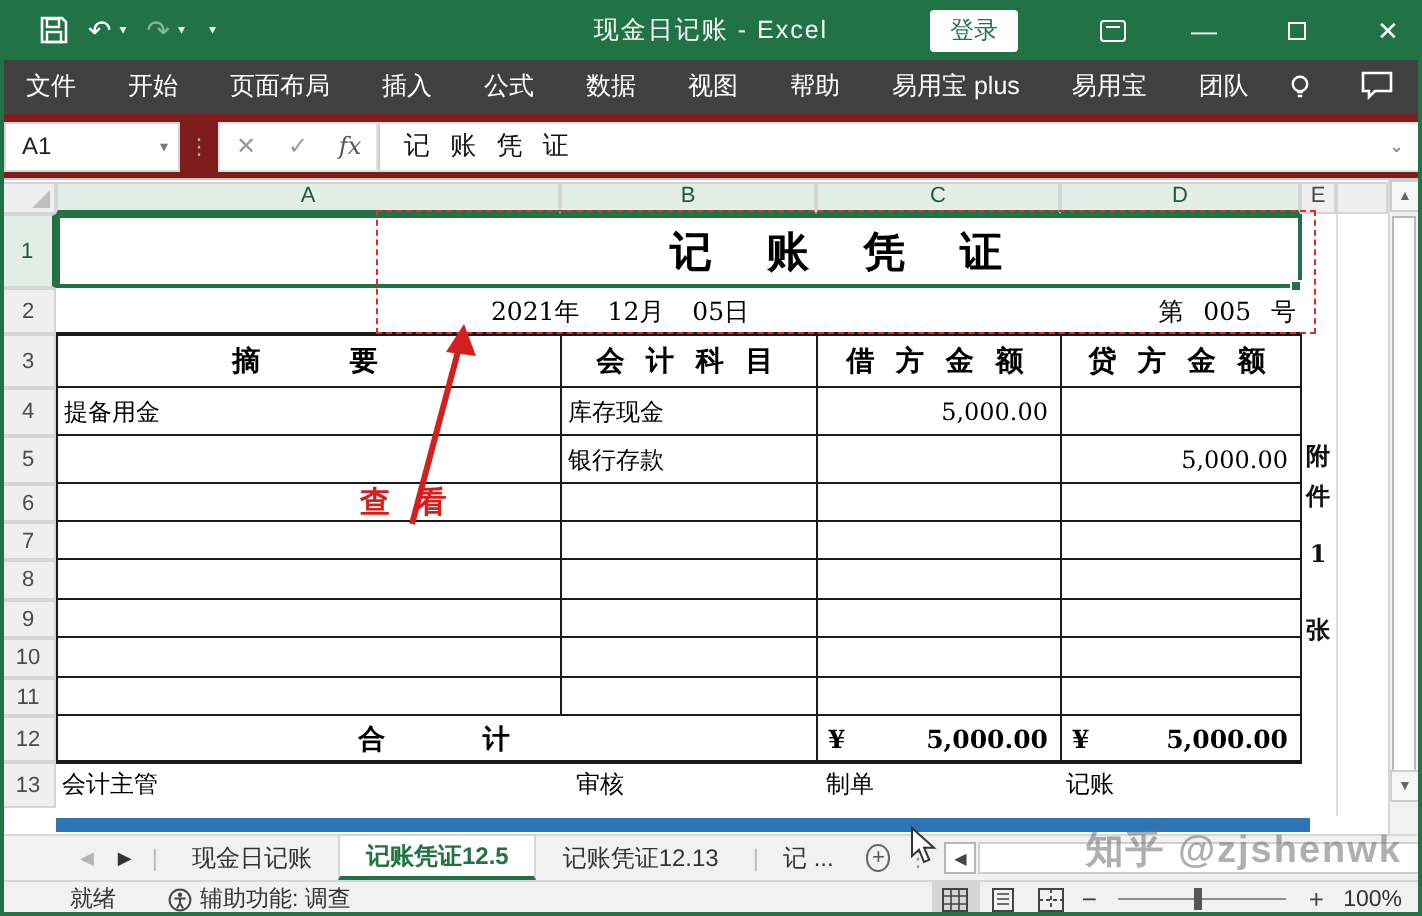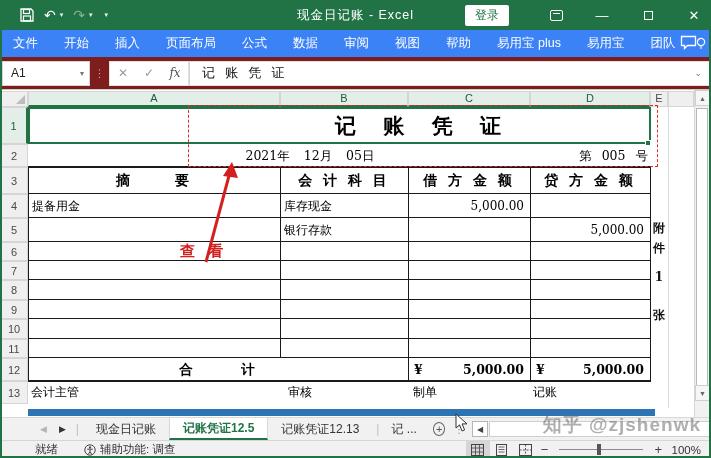--- a/index.html
+++ b/index.html
@@ -15,21 +15,21 @@
   .qat .dd { font-size:7px; margin-left:-6px; opacity:.9; }
   .win-title { position:absolute; left:0; right:0; text-align:center; font-size:12.5px; letter-spacing:1px; pointer-events:none; }
   .tb-right { position:absolute; right:0; top:0; height:30px; display:flex; align-items:center; gap:12px; }
   .login-btn { background:#fff; color:#217346; font-size:12px; padding:2px 10px; border-radius:2px; margin-right:18px; }
   .win-ctl { width:34px; height:30px; display:flex; align-items:center; justify-content:center; font-size:13px; }
   .maxbox { width:9px; height:9px; border:1.5px solid #fff; display:inline-block; }
   .ribbonopts { width:13px; height:11px; border:1.5px solid #fff; border-radius:2px; position:relative; display:inline-block; }
   .ribbonopts::after { content:""; position:absolute; left:2px; right:2px; top:2px; border-top:1.5px solid #fff; }
 
   
-  .ribbon { position:absolute; left:0; top:30px; width:711px; height:27px; background:#3b82f6; display:flex; align-items:center; color:#fff; font-size:12.5px; }
+  .ribbon { position:absolute; left:0; top:30px; width:711px; height:27px; background:#404040; display:flex; align-items:center; color:#fff; font-size:12.5px; }
   .rtab { padding:0 13px; height:27px; display:flex; align-items:center; white-space:nowrap; }
   .tellme { display:flex; align-items:center; gap:5px; padding:0 8px; }
   .comment-ic { position:absolute; right:14px; top:5px; }
 
   
   .fbar { position:absolute; left:0; top:57px; width:711px; height:33px; background:#7f1d1d; border-bottom:1px solid #c9cdc9; display:flex; align-items:center; }
   .namebox { width:88px; height:25px; background:#fff; border:1px solid #d4d6d4; margin-left:2px; display:flex; align-items:center; font-size:12px; color:#222; padding-left:8px; position:relative; }
   .namebox .dd { position:absolute; right:5px; font-size:8px; color:#777; }
   .fdot { color:#aaa; font-size:11px; padding:0 4px; }
   .fbtns { height:25px; background:#fff; border:1px solid #e0e2e0; display:flex; align-items:center; gap:0; }
@@ -137,25 +137,24 @@
       <span class="win-ctl">
           <span class="maxbox"></span>
         </span>
       <span class="win-ctl">✕</span>
     </div>
   </div>
 
   <div class="ribbon">
     <span class="rtab">文件</span>
     <span class="rtab">开始</span>
+    <span class="rtab">页面布局</span>
     <span class="rtab">插入</span>
-    <span class="rtab">页面布局</span>
     <span class="rtab">公式</span>
     <span class="rtab">数据</span>
-    <span class="rtab">审阅</span>
     <span class="rtab">视图</span>
     <span class="rtab">帮助</span>
     <span class="rtab">易用宝 plus</span>
     <span class="rtab">易用宝</span>
     <span class="rtab">团队</span>
     <span class="tellme">
       <span>
           <svg width="10" height="14" viewBox="0 0 10 14">
             <circle cx="5" cy="5" r="3.6" fill="none" stroke="#fff" stroke-width="1.2"></circle>
             <path d="M3.6 9 h2.8 M3.9 11 h2.2" stroke="#fff" stroke-width="1.2"></path>

